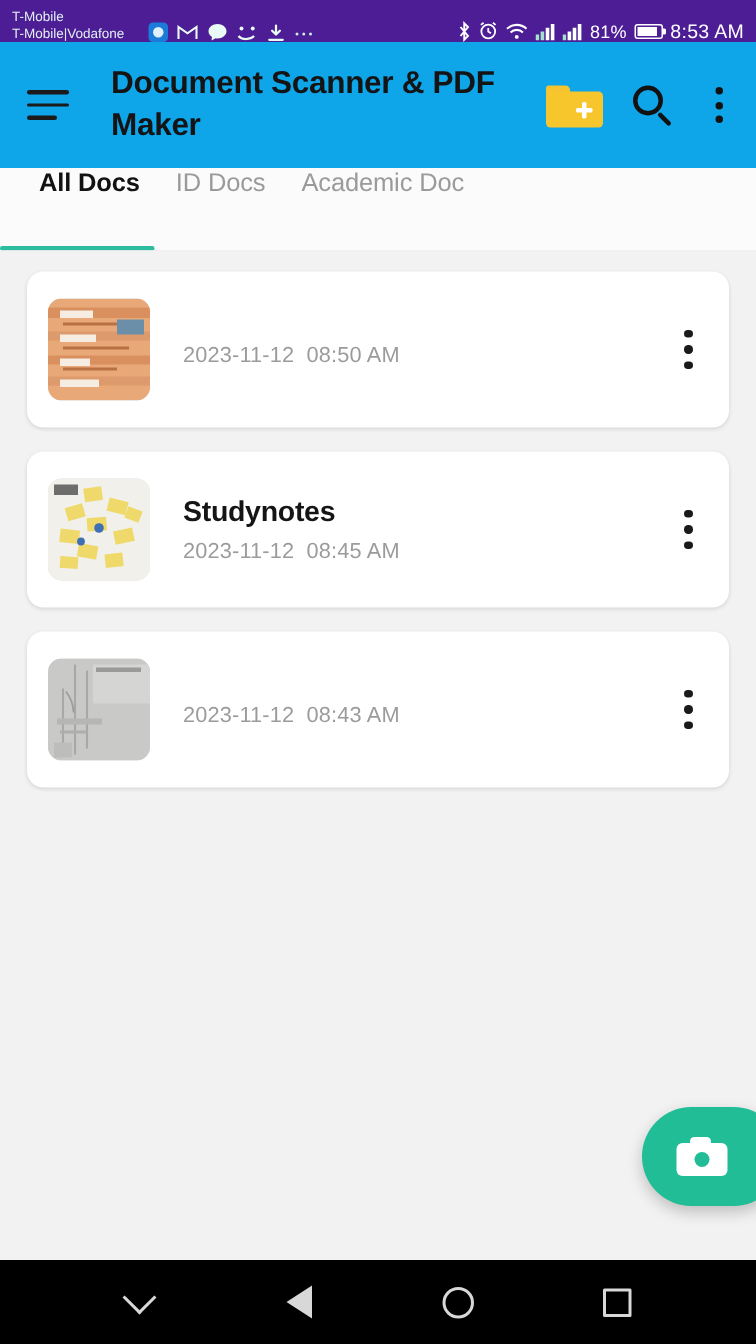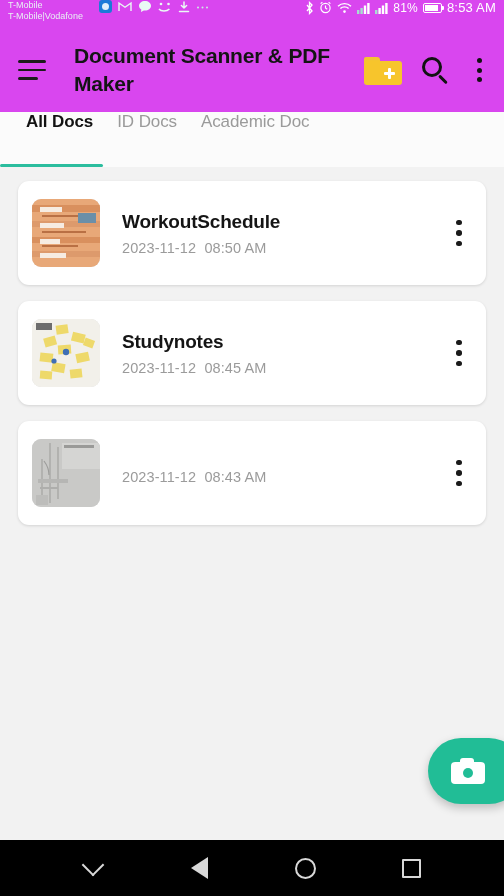--- a/index.html
+++ b/index.html
@@ -6,22 +6,22 @@
   html,body { width:504px; height:896px; }
   body {
     font-family:"Liberation Sans", sans-serif;
     background:#f2f2f2;
     overflow:hidden;
     position:relative;
   }
 
   
   .statusbar {
-    height:28px; background:#d946ef; color:#eafaf5;
-    display:flex; align-items:flex-start; padding:0 8px;
+    height:28px; background:#4c1d95; color:#eafaf5;
+    display:flex; align-items:flex-end; padding:0 8px;
     font-size:9px; position:relative;
   }
   .carrier { line-height:11px; white-space:nowrap; opacity:.95; }
   .carrier div:first-child { font-size:9px; }
   .carrier div:last-child { font-size:9px; }
   .status-icons { display:flex; align-items:center; gap:6px; margin-left:16px; }
   .status-right { margin-left:auto; display:flex; align-items:center; gap:5px; }
   .si { display:inline-flex; align-items:center; justify-content:center; }
   .blue-dot {
     width:13px; height:13px; border-radius:3px; background:#1b7bd8;
@@ -35,21 +35,21 @@
   }
   .battery::after {
     content:""; position:absolute; right:-3px; top:2.5px;
     width:2px; height:4px; background:#ffffff; border-radius:0 1px 1px 0;
   }
   .battery i { position:absolute; left:1px; top:1px; bottom:1px; width:78%; background:#fff; display:block; }
   .clock { font-size:13px; color:#ffffff; letter-spacing:.2px; }
 
   
   .appbar {
-    height:84px; background:#d946ef; display:flex; align-items:center;
+    height:84px; background:#0ea5e9; display:flex; align-items:center;
     padding:0 14px 0 18px;
   }
   .hamburger { width:34px; height:30px; display:flex; flex-direction:column; justify-content:center; gap:6px; cursor:pointer; }
   .hamburger span { display:block; height:2.6px; background:#1b1b1b; border-radius:2px; }
   .hamburger span:nth-child(1){ width:28px; }
   .hamburger span:nth-child(2){ width:28px; }
   .hamburger span:nth-child(3){ width:20px; }
   .app-title {
     margin-left:22px; font-size:21px; font-weight:bold; color:#141414;
     line-height:1.32; letter-spacing:-.2px; flex:1;
@@ -264,21 +264,20 @@
         <rect x="8" y="24" width="24" height="5" fill="#f6ece2"></rect>
         <rect x="8" y="40" width="20" height="5" fill="#f6ece2"></rect>
         <rect x="8" y="54" width="26" height="5" fill="#f6ece2"></rect>
         <rect x="10" y="16" width="40" height="2" fill="#b97044"></rect>
         <rect x="10" y="32" width="44" height="2" fill="#b97044"></rect>
         <rect x="10" y="46" width="36" height="2" fill="#b97044"></rect>
         <rect x="46" y="14" width="18" height="10" fill="#6b8fa8"></rect>
       </svg>
     </div>
     <div class="doc-text">
-      <div class="doc-name">WorkoutSchedule</div>
       <div class="doc-date">
         <span>2023-11-12</span>&nbsp;&nbsp;<span>08:50 AM</span>
       </div>
     </div>
     <div class="row-kebab">
         <i></i>
         <i></i>
         <i></i>
       </div>
   </div>

